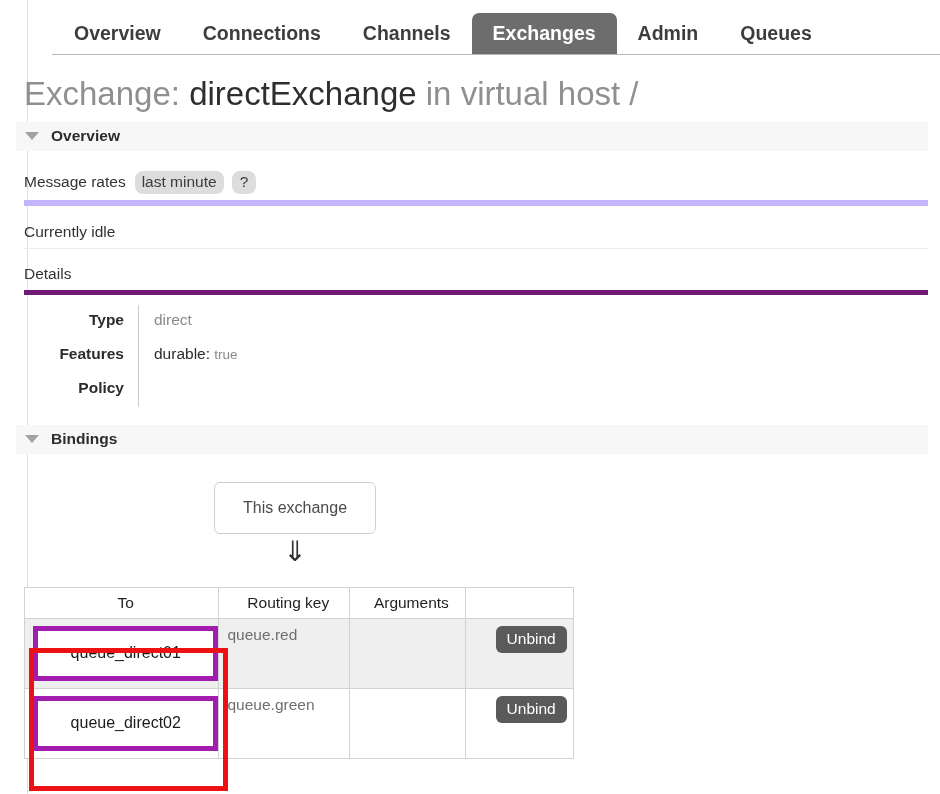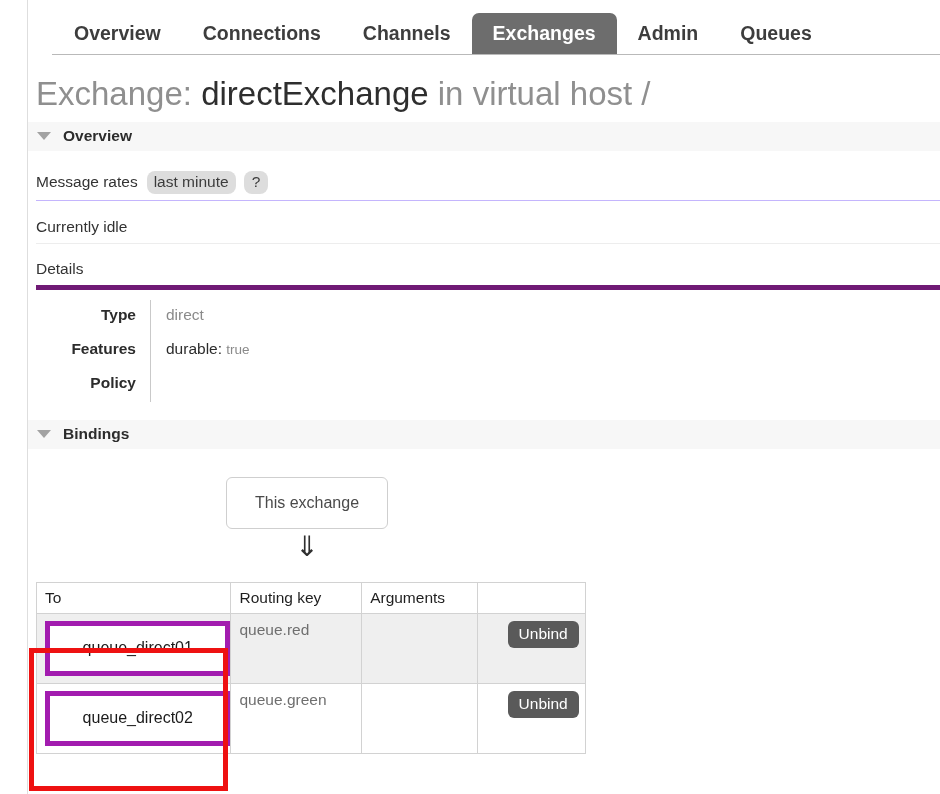--- a/index.html
+++ b/index.html
@@ -64,21 +64,21 @@
     left: 27px;
     top: 0;
     width: 1px;
     height: 794px;
     background: #dedede;
   }
 
   
   .content {
     position: absolute;
-    left: 28px;
+    left: 16px;
     top: 55px;
     width: 912px;
   }
 
   .page-title {
     font-size: 33px;
     font-weight: normal;
     color: #8f8f8f;
     padding: 20px 0 6px 8px;
     line-height: 1.18;
@@ -113,21 +113,21 @@
 
   
   .ov-body { padding-left: 8px; }
 
   .rate-line {
     display: flex;
     align-items: center;
     font-size: 15.5px;
     color: #333;
     padding: 20px 0 6px 0;
-    border-bottom: 1px solid #c4b5fd;
+    border-bottom: 6px solid #c4b5fd;
     margin-right: 0;
   }
   .rate-label { margin-right: 9px; }
   .chip {
     background: #dddddd;
     color: #3c3c3c;
     font-size: 15.5px;
     padding: 2px 7px 3px 7px;
     margin-right: 8px;
     cursor: pointer;
@@ -218,21 +218,21 @@
   }
   table.bind {
     border-collapse: collapse;
     width: 550px;
     table-layout: fixed;
   }
   table.bind th {
     font-size: 15.5px;
     font-weight: normal;
     color: #1f1f1f;
-    text-align: left;
+    text-align: center;
     background: #ffffff;
     border: 1px solid #d2d2d2;
     padding: 6px 0 6px 8px;
     height: 31px;
     vertical-align: middle;
   }
   table.bind td {
     border: 1px solid #d2d2d2;
     font-size: 15.5px;
     color: #6f6f6f;

